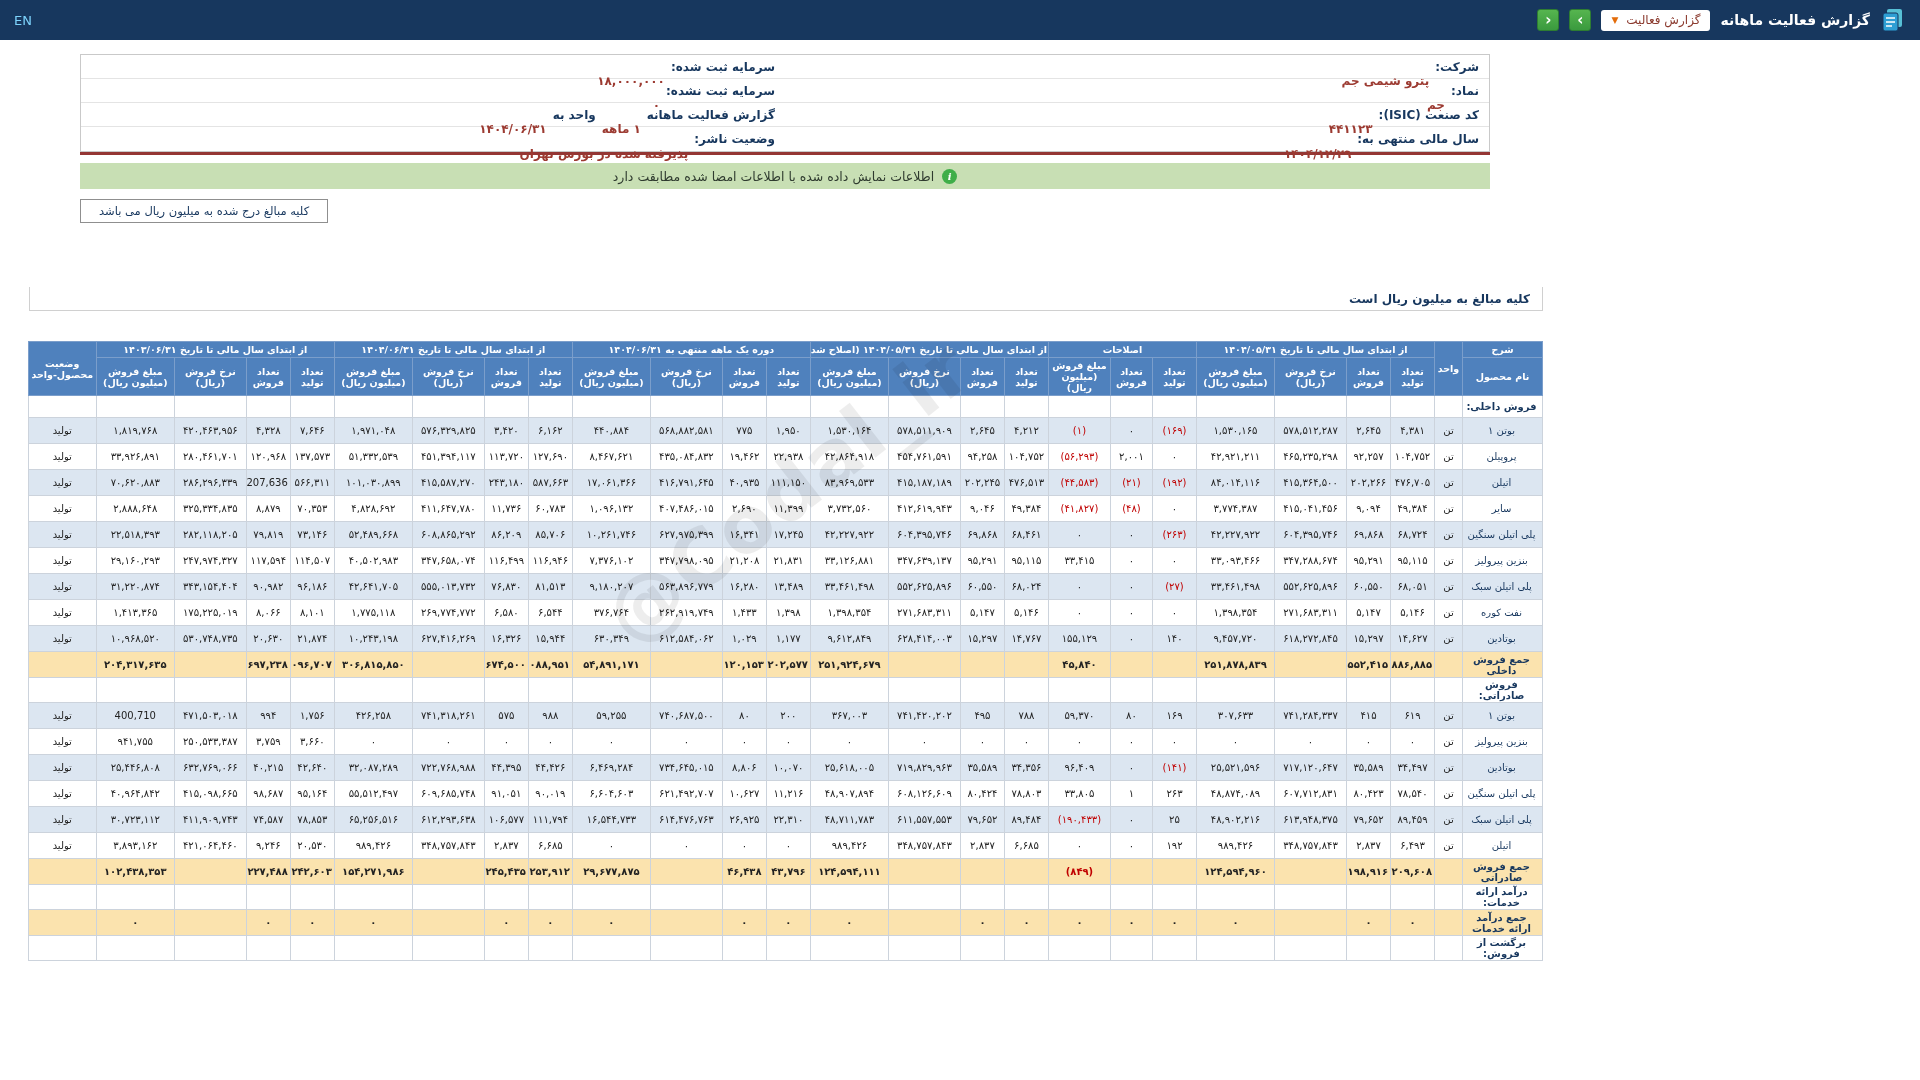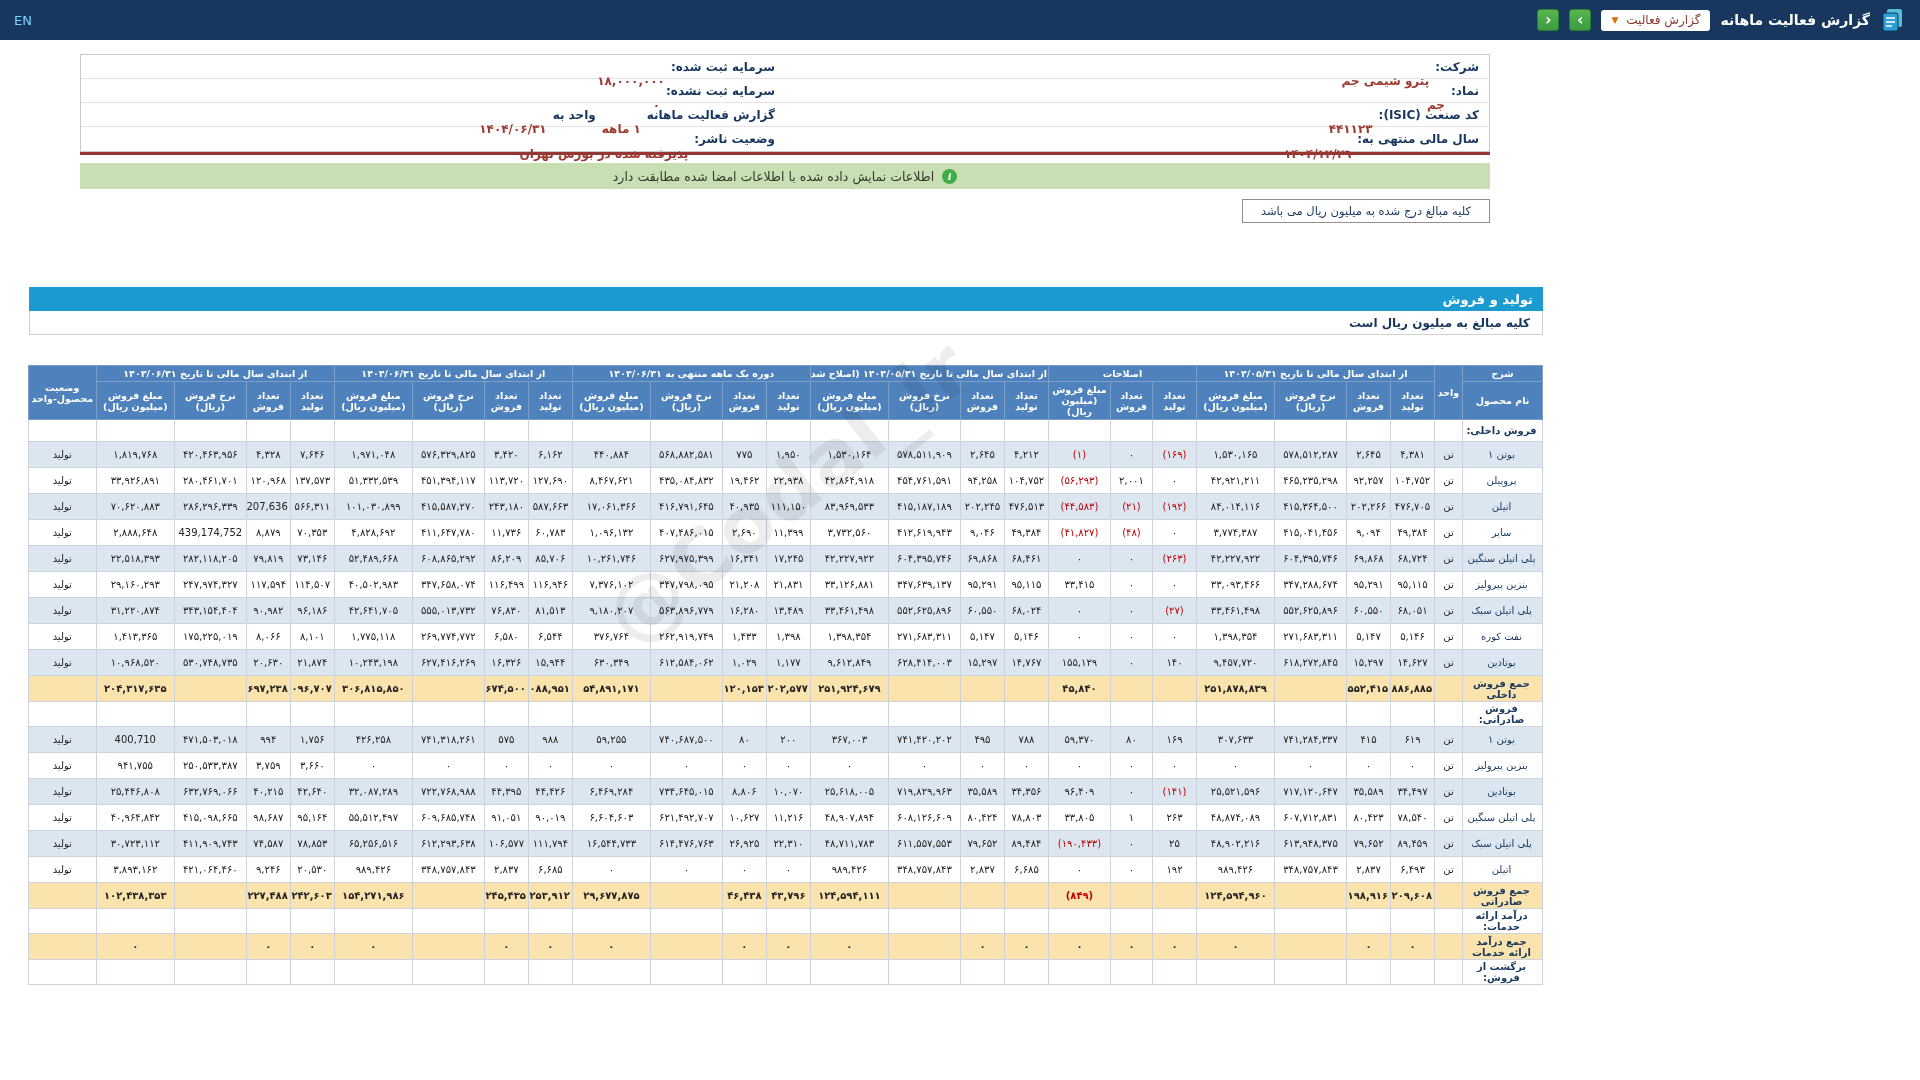--- a/index.html
+++ b/index.html
@@ -27,21 +27,21 @@
   .info-cell { flex:1; display:flex; gap:6px; padding:0 10px; font-size:12px; align-items:center; white-space:nowrap; }
   .seg-label { color:#17375e; font-weight:600; }
   .seg-value { color:#9c3a31; font-weight:600;margin-top:29px; }
   .info-rule { width:1410px; margin:0 430px 0 80px; height:3px; background:#943634; }
 
   
   .notice { width:1410px; margin:8px 430px 0 80px; background:#c8dfb4; height:26px; display:flex; align-items:center; justify-content:center; gap:8px; font-size:12.5px; color:#2f3b2f; }
   .info-icon { width:15px; height:15px; border-radius:50%; background:#3fae49; color:#fff; font-size:10px; font-weight:bold; font-style:italic; display:flex; align-items:center; justify-content:center; font-family:"DejaVu Serif",serif; }
 
   
-  .unit-note-row { width:1410px; margin:10px 430px 0 80px; display:flex; justify-content:flex-start; }
+  .unit-note-row { width:1410px; margin:10px 430px 0 80px; display:flex; justify-content:flex-end; }
   .unit-note { border:1px solid #8f8f8f; background:#fff; padding:4px 18px; font-size:11.5px; color:#17375e; }
 
   
   .prod { width:1514px; margin:64px 377px 0 29px; position:relative; }
   .section-bar { height:24px; background:#1b9bd0; color:#fff; font-weight:bold; font-size:13px; display:flex; align-items:center; padding:0 10px; }
   .section-sub { height:24px; background:#fff; border:1px solid #d0d0d0; border-top:none; color:#17375e; font-weight:bold; font-size:12px; display:flex; align-items:center; padding:0 12px; }
   .table-gap { height:30px; }
 
   table.prod-table { border-collapse:collapse; table-layout:fixed; width:1514px; font-size:10px; border:1px solid #b8c4d2; }
   .prod-table th { background:#4f81bd; color:#fff; border:1px solid #7b9ecb; font-size:9.5px; font-weight:bold; padding:2px 1px; text-align:center; vertical-align:middle; overflow:hidden; }
@@ -129,21 +129,20 @@
 <div class="notice">
   <span class="info-icon">i</span>
   <span>اطلاعات نمایش داده شده با اطلاعات امضا شده مطابقت دارد</span>
 </div>
 
 <div class="unit-note-row">
   <div class="unit-note">کلیه مبالغ درج شده به میلیون ریال می باشد</div>
 </div>
 
 <div class="prod">
-  <div class="section-bar">تولید و فروش</div>
   <div class="section-sub">کلیه مبالغ به میلیون ریال است</div>
   <div class="table-gap"></div>
   <div class="watermark">@Codal_ir</div>
   <table class="prod-table">
     <colgroup>
       <col style="width:80px">
         <col style="width:28px">
       <col style="width:44px">
         <col style="width:44px">
         <col style="width:72px">
@@ -338,21 +337,21 @@
           <td class="num">۱۱,۳۹۹</td>
           <td class="num">۲,۶۹۰</td>
           <td class="num">۴۰۷,۴۸۶,۰۱۵</td>
           <td class="num">۱,۰۹۶,۱۳۲</td>
           <td class="num">۶۰,۷۸۳</td>
           <td class="num">۱۱,۷۳۶</td>
           <td class="num">۴۱۱,۶۴۷,۷۸۰</td>
           <td class="num">۴,۸۲۸,۶۹۲</td>
           <td class="num">۷۰,۳۵۳</td>
           <td class="num">۸,۸۷۹</td>
-          <td class="num">439,174,752</td>
+          <td class="num">۳۲۵,۳۳۴,۸۳۵</td>
           <td class="num">۲,۸۸۸,۶۴۸</td>
           <td>تولید</td>
         </tr>
         <tr class="zebra-a">
           <td class="desc">پلی اتیلن سنگین</td>
           <td>تن</td>
           <td class="num">۶۸,۷۲۴</td>
           <td class="num">۶۹,۸۶۸</td>
           <td class="num">۶۰۴,۳۹۵,۷۴۶</td>
           <td class="num">۴۲,۲۲۷,۹۲۲</td>

